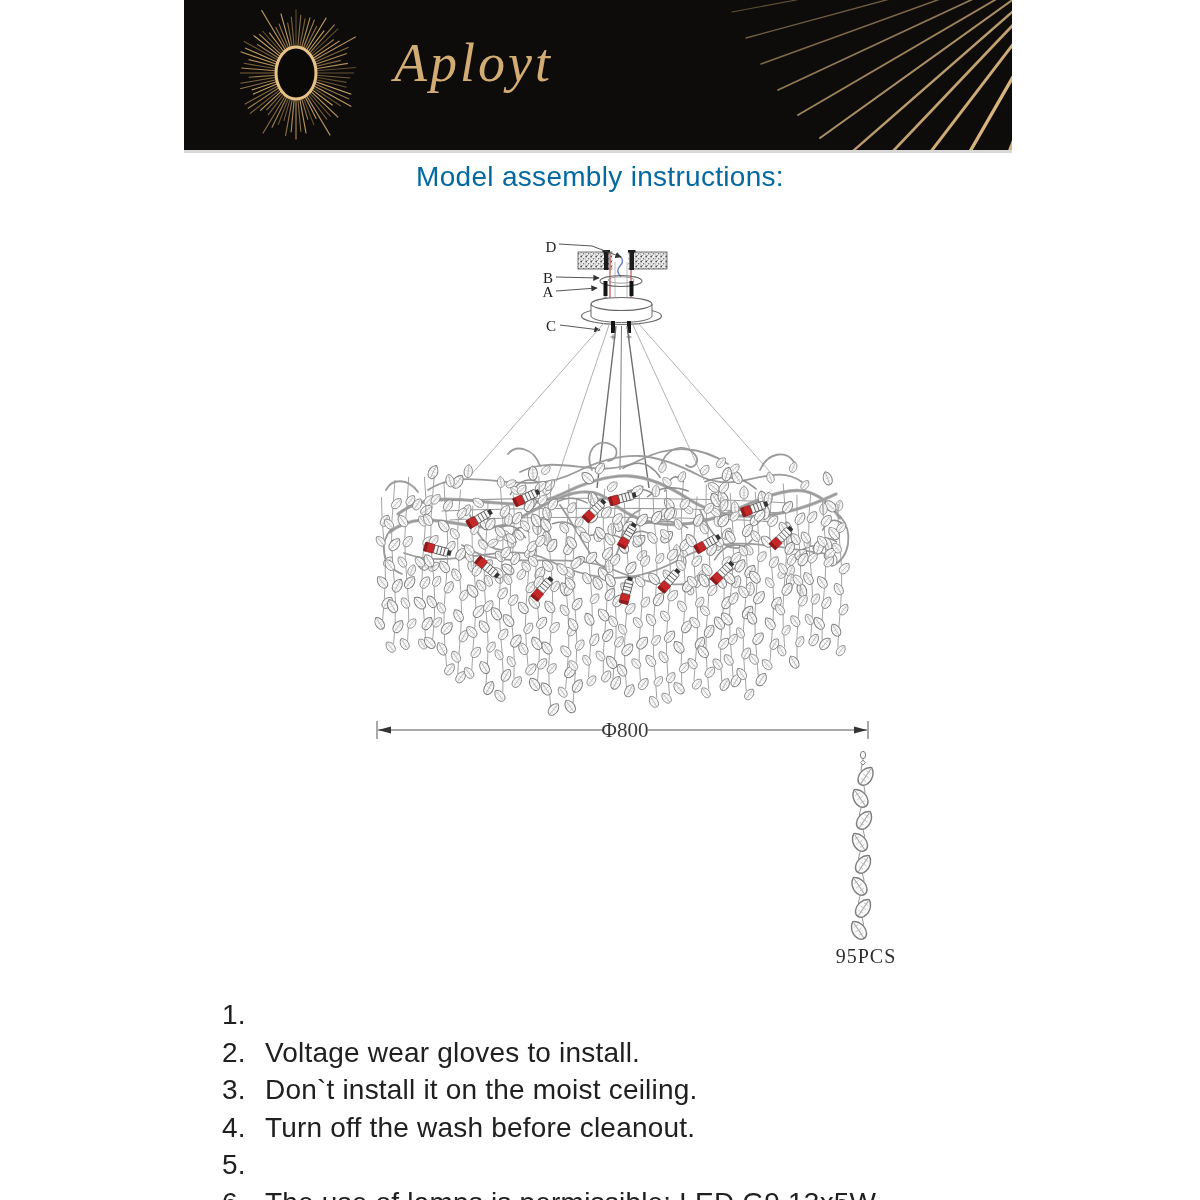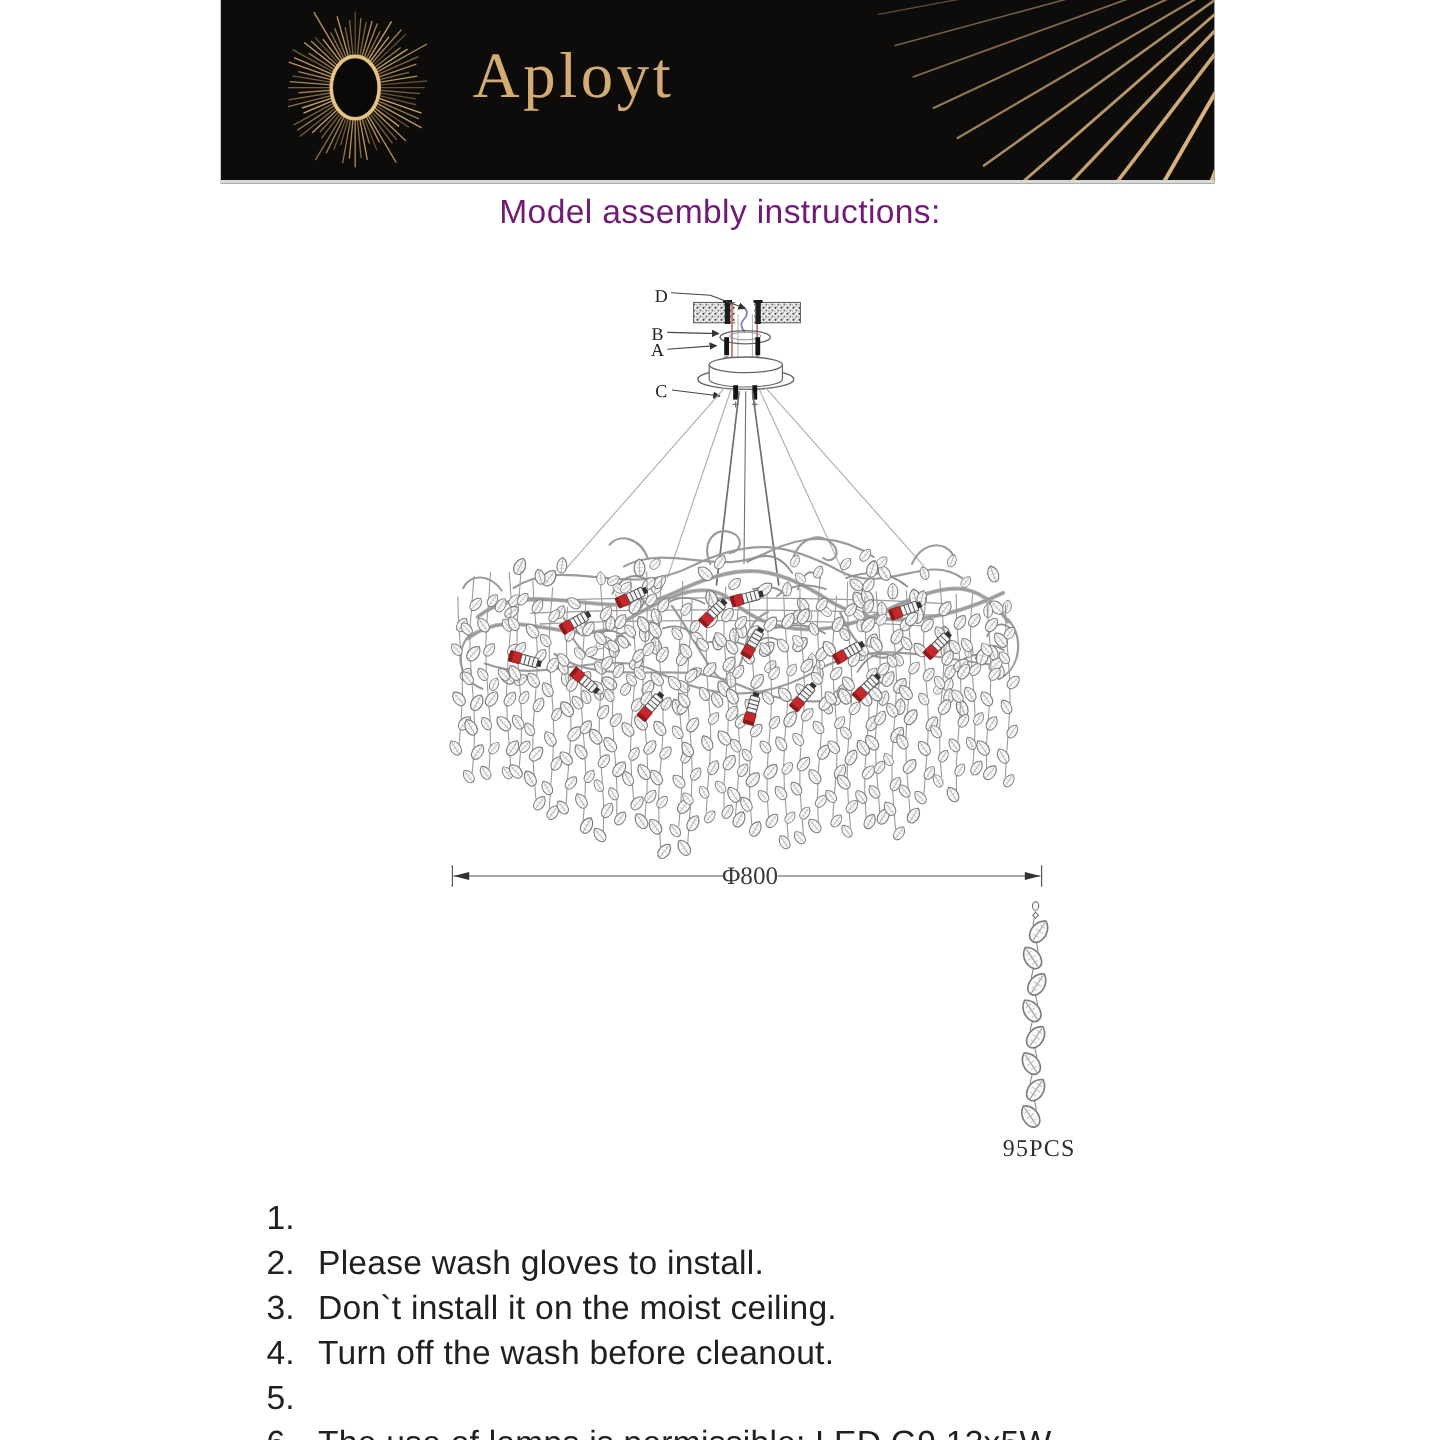--- a/index.html
+++ b/index.html
@@ -1,24 +1,24 @@
 <!DOCTYPE html>
 <html><head>
 <meta charset="utf-8">
 <style>
   html,body{margin:0;padding:0;background:#fff;}
   .page{position:relative;width:1200px;height:1200px;background:#ffffff;overflow:hidden;
         font-family:"Liberation Sans",sans-serif;}
   .banner{position:absolute;left:184px;top:0;width:828px;height:150px;background:#0e0c0a;
-          border-bottom:3px solid #d8d8d8;}
+          border-bottom:3px solid #d8d8d8;font-style:italic;}
   .banner svg{position:absolute;left:0;top:0;}
   .brand-name{position:absolute;left:210px;top:32px;font-family:"Liberation Serif",serif;
               font-size:54px;font-weight:400;color:#d3ac74;letter-spacing:3px;}
   .title-block{position:absolute;left:0;top:161px;width:1200px;text-align:center;
-               color:#701a75;font-size:28px;line-height:31px;letter-spacing:0.3px;}
+               color:#0369a1;font-size:28px;line-height:31px;letter-spacing:0.3px;}
   .diagram{position:absolute;left:330px;top:235px;}
   .plabel{font-family:"Liberation Serif",serif;font-size:15px;fill:#222;}
   .dimtext{font-family:"Liberation Serif",serif;font-size:21px;fill:#3a3a3a;}
   .pcstext{font-family:"Liberation Serif",serif;font-size:20px;fill:#2e2e2e;letter-spacing:1px;}
   .instructions{position:absolute;left:0;top:996px;width:1200px;}
   .ins-row{display:flex;padding-left:222px;font-size:28px;line-height:37.5px;color:#202020;
            letter-spacing:0.2px;}
   .ins-num{flex:none;width:43px;}
   .ins-text{flex:none;}
 </style>
@@ -842,21 +842,21 @@
       </g>
     <text class="pcstext" x="866" y="963" text-anchor="middle">95PCS</text>
   </svg>
 
   <div class="instructions">
     <div class="ins-row">
       <span class="ins-num">1.</span>
     </div>
     <div class="ins-row">
       <span class="ins-num">2.</span>
-      <span class="ins-text">Please wash gloves to install.</span>
+      <span class="ins-text">Voltage wear gloves to install.</span>
     </div>
     <div class="ins-row">
       <span class="ins-num">3.</span>
       <span class="ins-text">Don`t install it on the moist ceiling.</span>
     </div>
     <div class="ins-row">
       <span class="ins-num">4.</span>
       <span class="ins-text">Turn off the wash before cleanout.</span>
     </div>
     <div class="ins-row">

